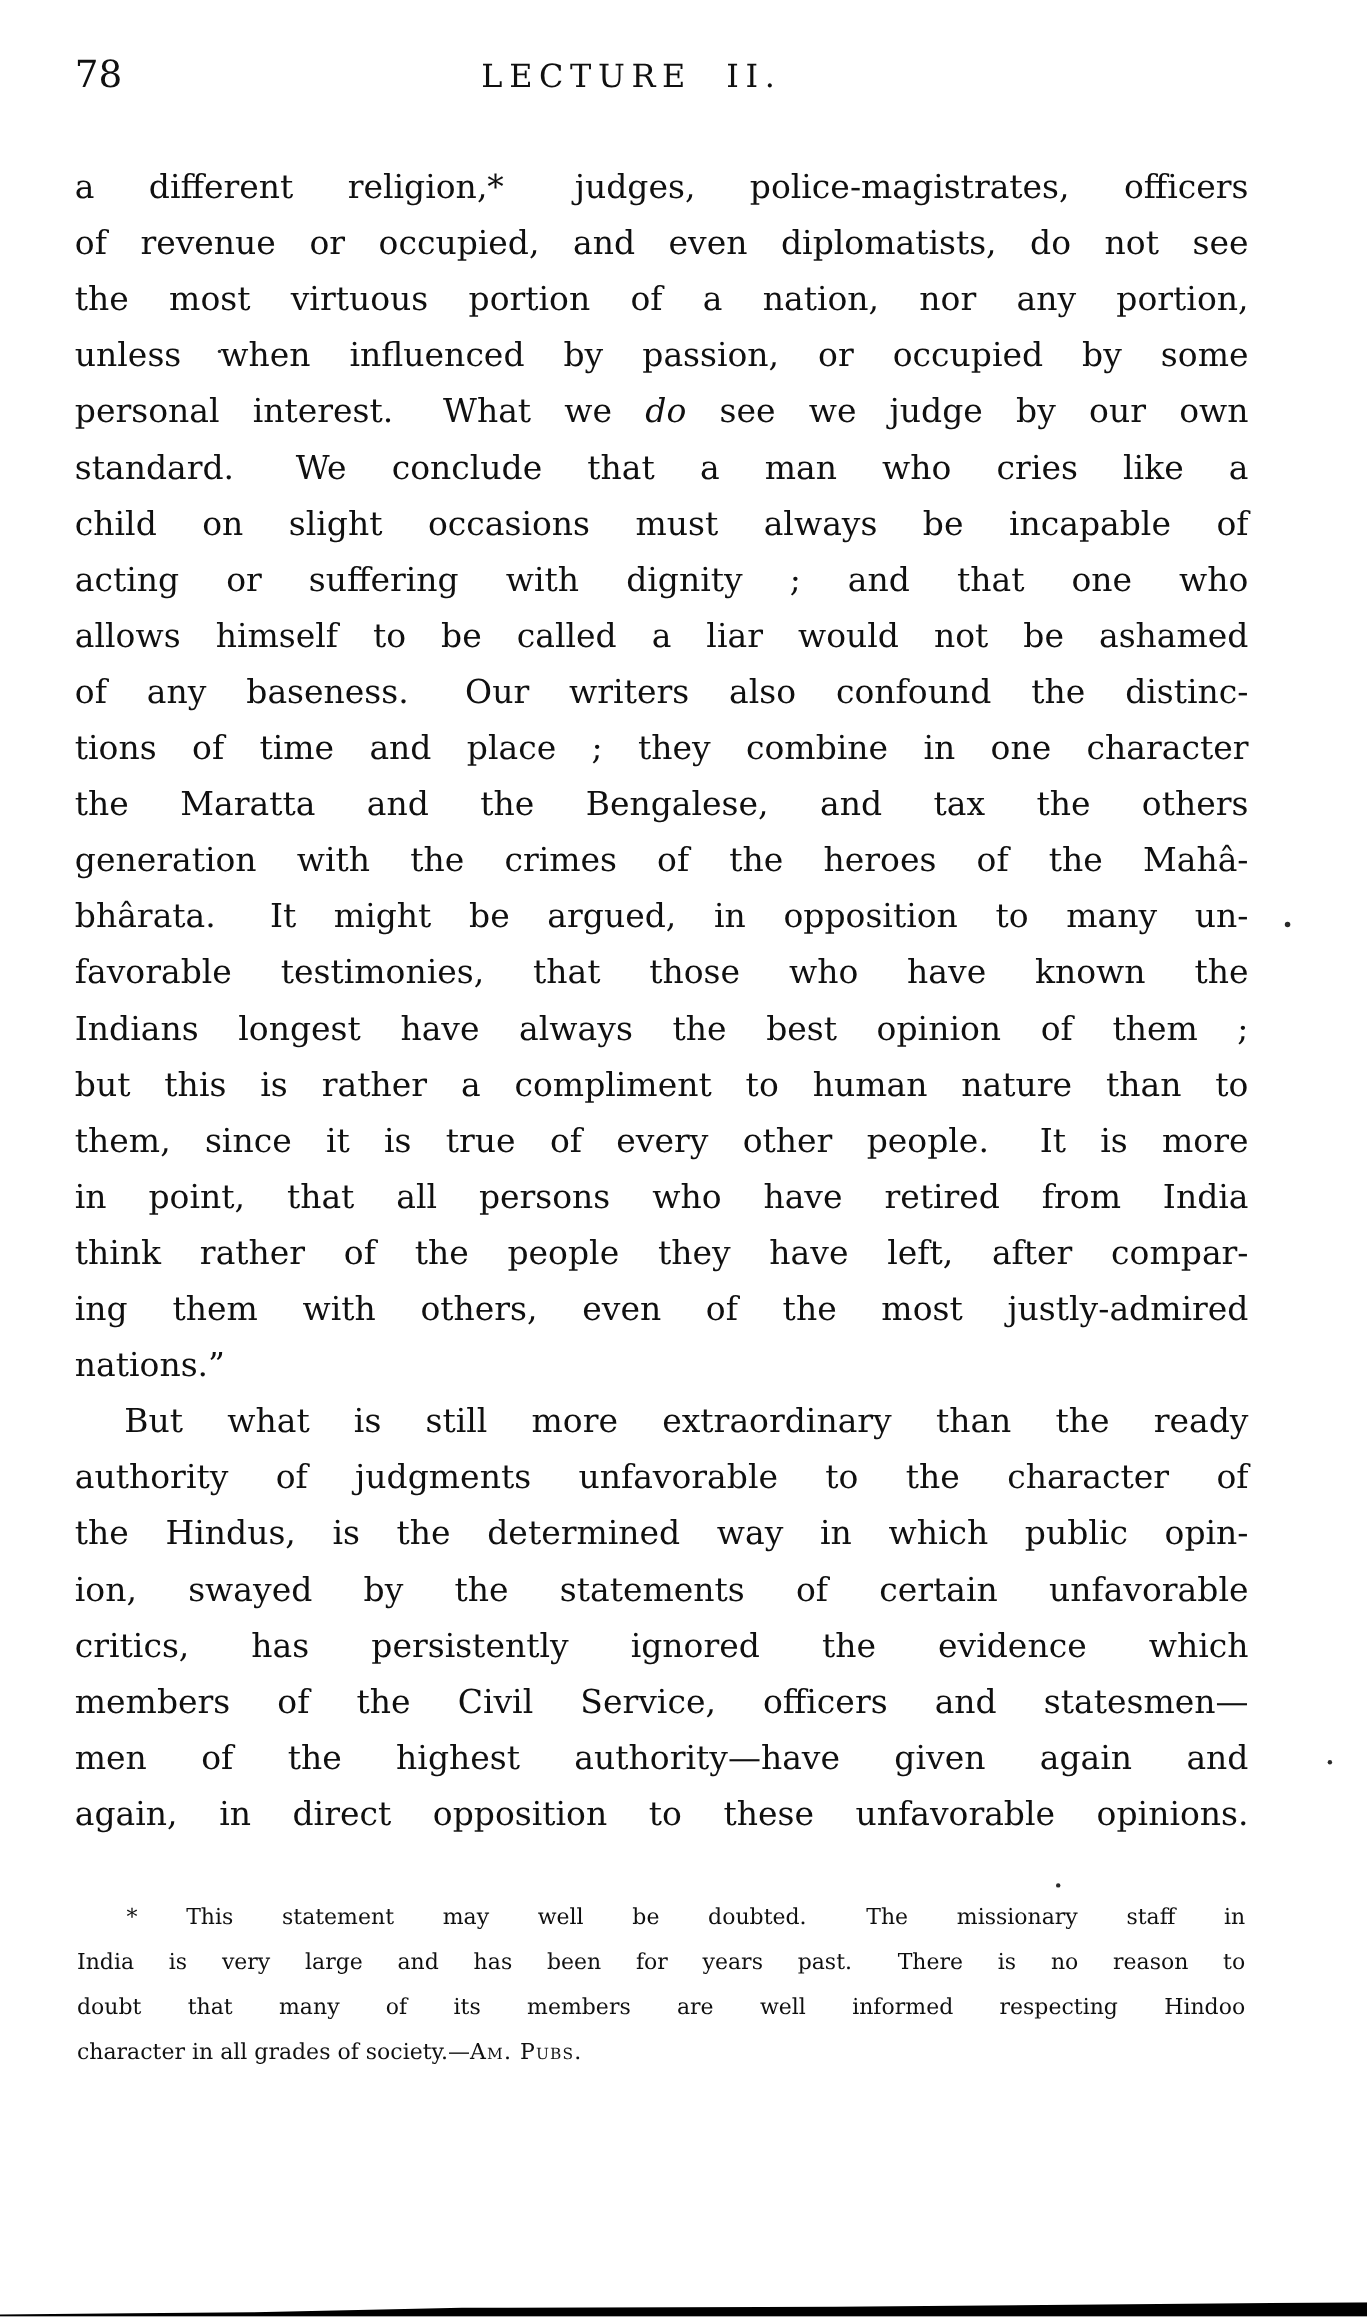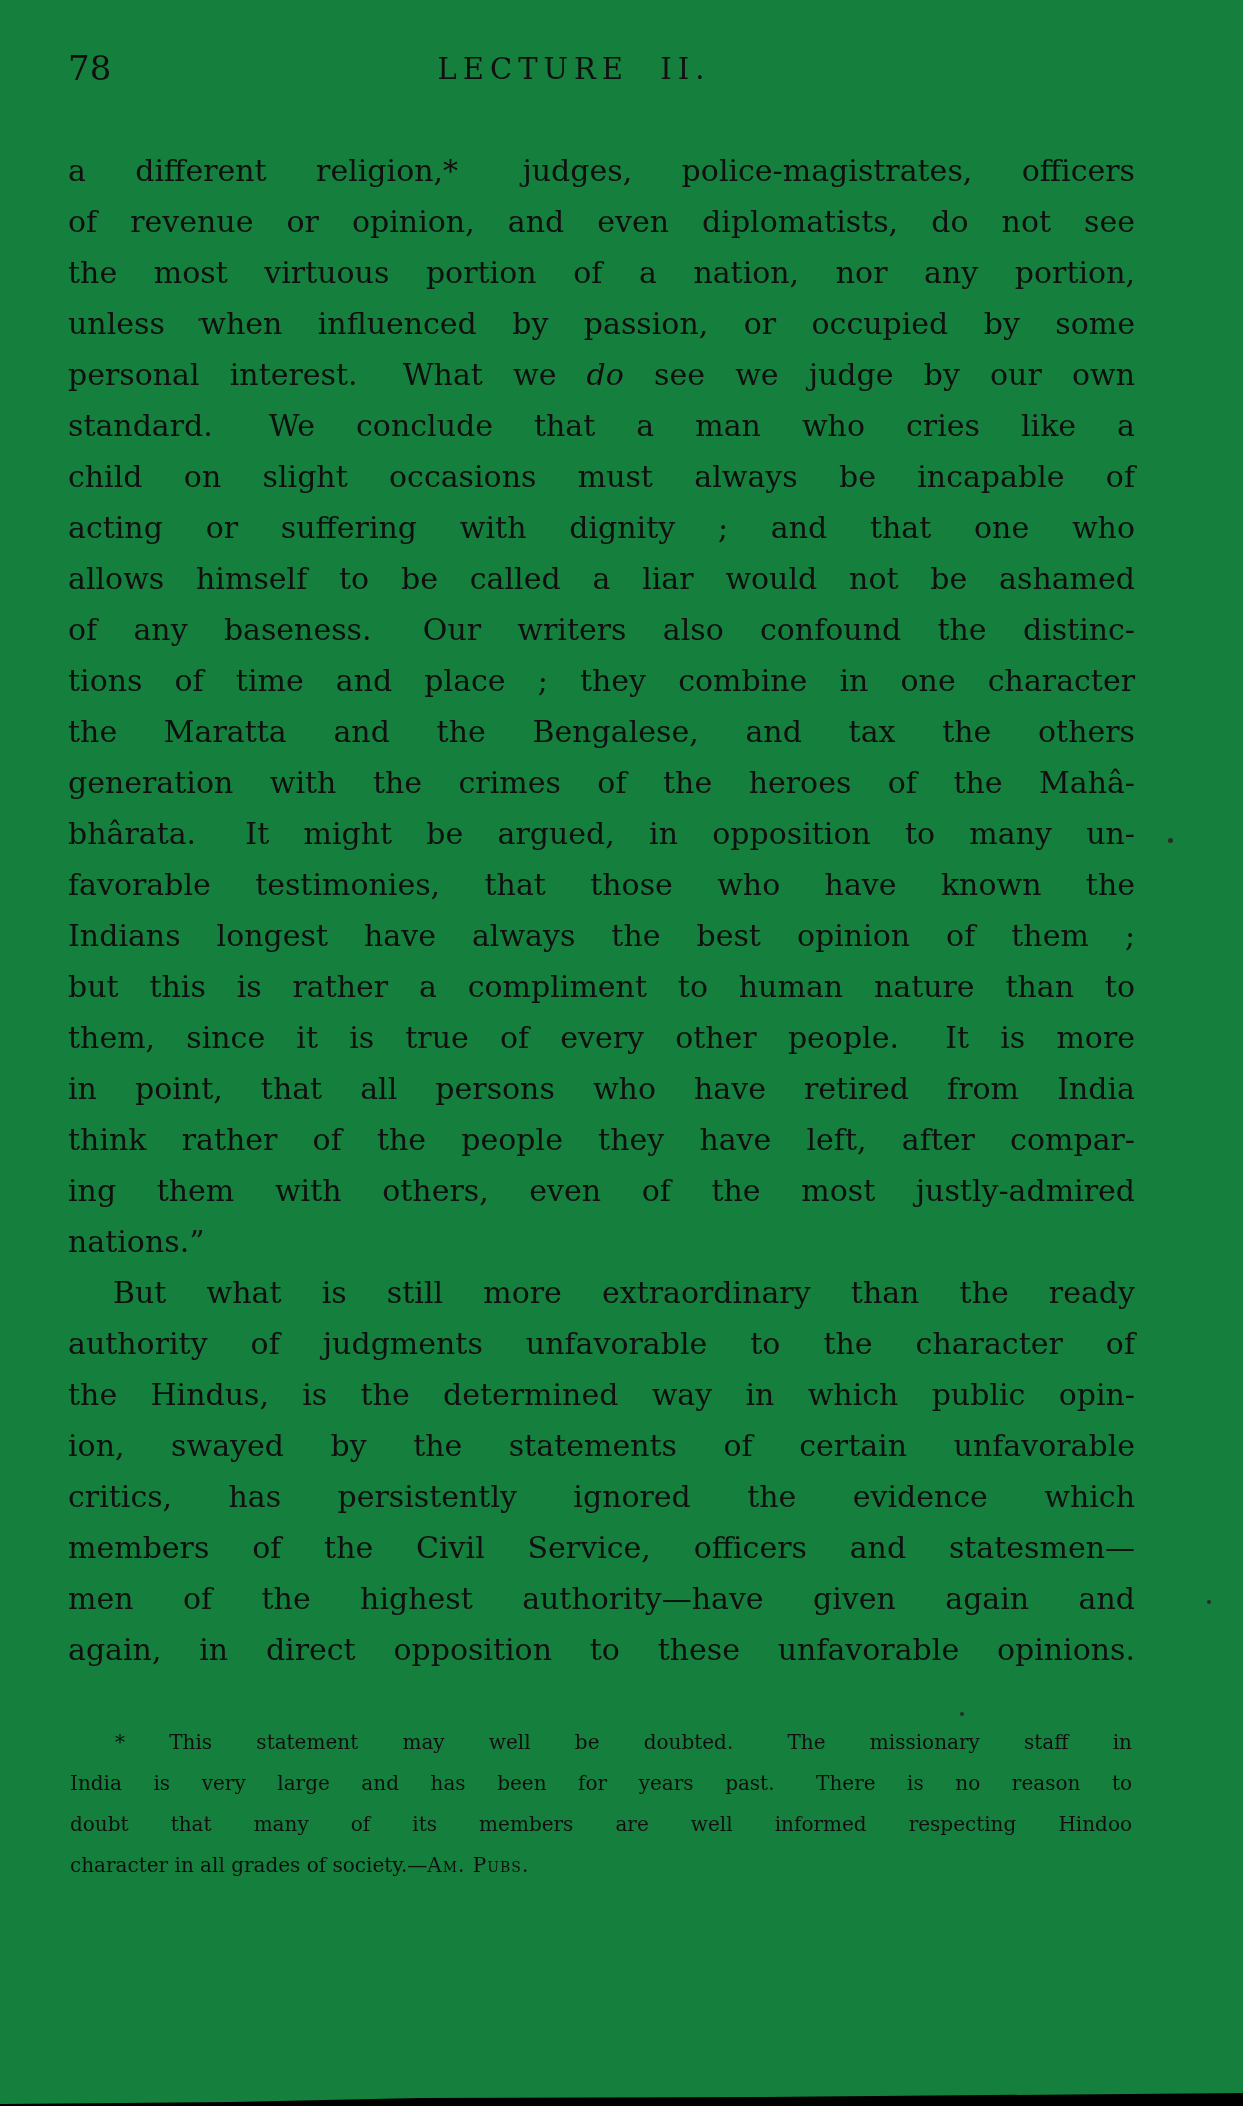--- a/index.html
+++ b/index.html
@@ -1,20 +1,20 @@
 <!DOCTYPE html>
 <html><head>
 <meta charset="utf-8">
 <style>
   html,body{margin:0;padding:0;background:#777;}
   .page{
     position:relative;
     width:1243px;height:2106px;
     margin:0 auto;
-    background:#15803d;
+    background:#ffffff;
     color:#101010;
     font-family:"DejaVu Serif","Liberation Serif",serif;
     overflow:hidden;
   }
   .running-head{
     position:absolute;top:48px;left:68px;width:1067px;height:40px;
   }
   .page-number{
     position:absolute;left:0;top:2px;
     font-size:34px;line-height:36px;
@@ -61,21 +61,21 @@
 
 <div class="page">
 
   <div class="running-head">
     <div class="page-number">78</div>
     <div class="head-title">LECTURE II.</div>
   </div>
 
   <div class="body-text">
       <div class="line"><span class="">a different religion,*  judges, police-magistrates, officers</span></div>
-      <div class="line"><span class="">of revenue or opinion, and even diplomatists, do not see</span></div>
+      <div class="line"><span class="">of revenue or occupied, and even diplomatists, do not see</span></div>
       <div class="line"><span class="">the most virtuous portion of a nation, nor any portion,</span></div>
       <div class="line"><span class="">unless when influenced by passion, or occupied by some</span></div>
       <div class="line"><span class="">personal interest.  What we </span><span class="it">do</span><span class=""> see we judge by our own</span></div>
       <div class="line"><span class="">standard.  We conclude that a man who cries like a</span></div>
       <div class="line"><span class="">child on slight occasions must always be incapable of</span></div>
       <div class="line"><span class="">acting or suffering with dignity ; and that one who</span></div>
       <div class="line"><span class="">allows himself to be called a liar would not be ashamed</span></div>
       <div class="line"><span class="">of any baseness.  Our writers also confound the distinc-</span></div>
       <div class="line"><span class="">tions of time and place ; they combine in one character</span></div>
       <div class="line"><span class="">the Maratta and the Bengalese, and tax the others</span></div>

